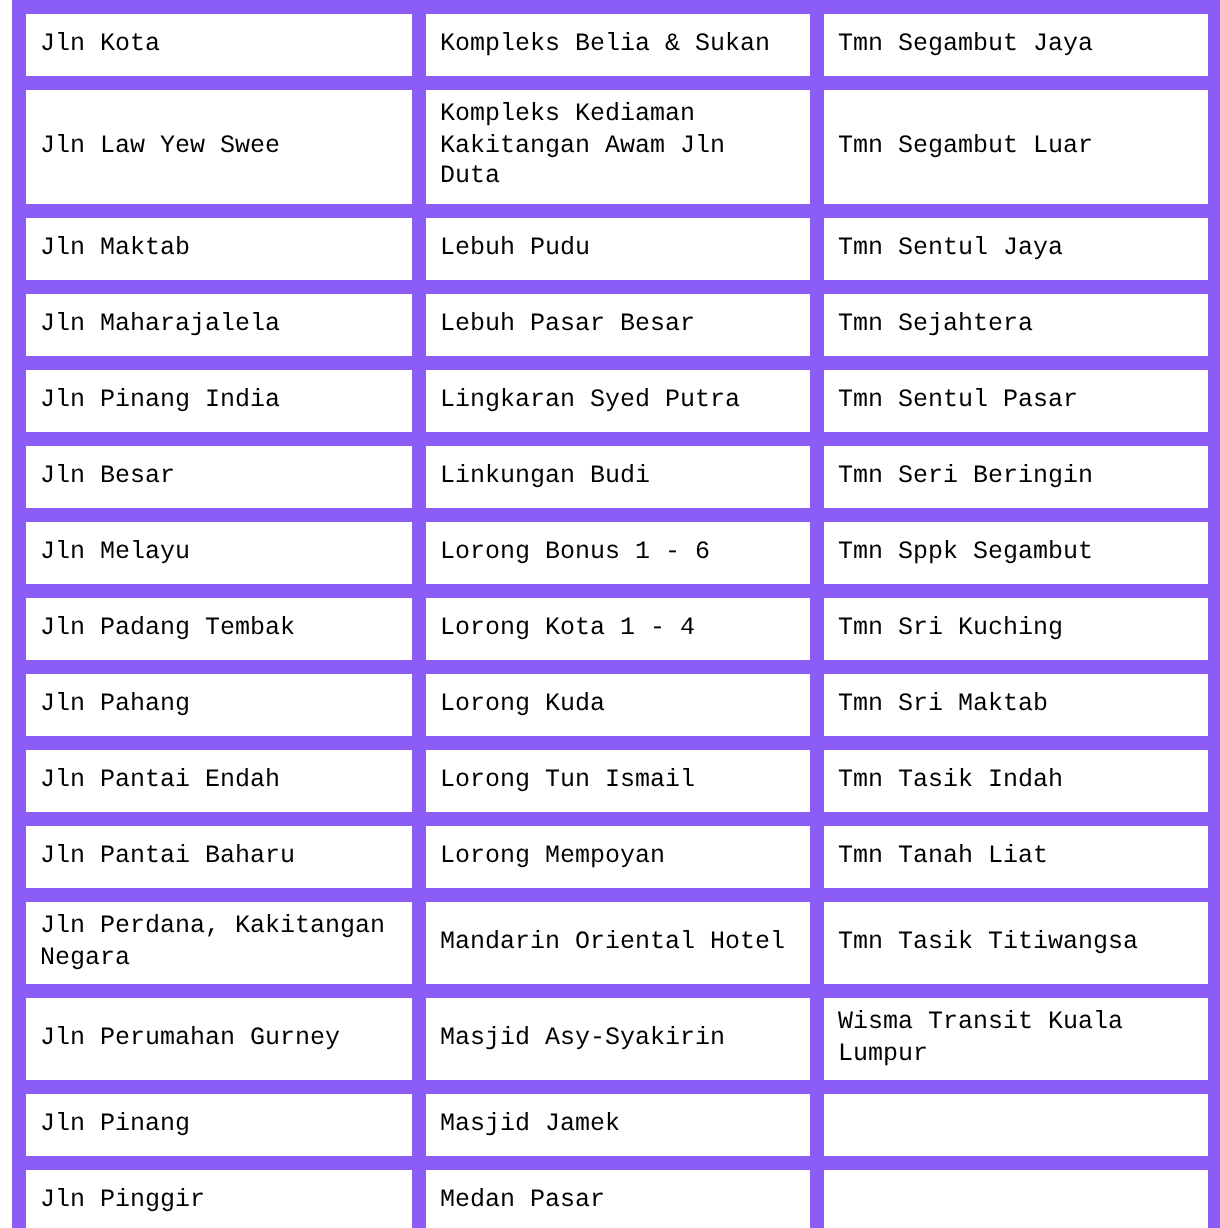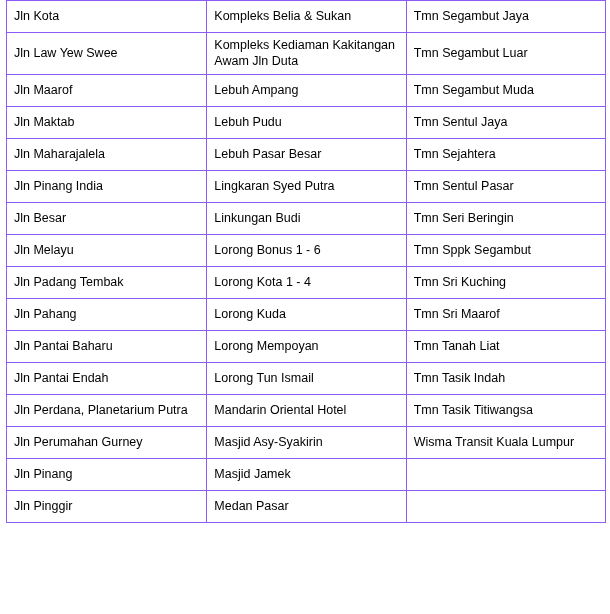--- a/index.html
+++ b/index.html
@@ -17,28 +17,29 @@
     padding: 0px 4px 0px 6px;
     box-sizing: border-box;
   }
   table.street-table {
     border-collapse: collapse;
     width: 600px;
     table-layout: fixed;
     border: 1px solid #000000;
   }
   table.street-table td {
-    border: 1px solid #8b5cf6;
+    border: 7px solid #8b5cf6;
     padding: 5px 6px 5px 7px;
     font-size: 12.5px;
     line-height: 1.25;
     vertical-align: middle;
     height: 21px;
     word-wrap: break-word;
     overflow-wrap: break-word;
+    font-family: Liberation Mono, monospace;
   }
   col.c1 { width: 200px; }
   col.c2 { width: 199px; }
   col.c3 { width: 199px; }
 </style>
 </head>
 <body>
 
 <div id="table-wrap">
   <table class="street-table">
@@ -50,25 +51,20 @@
     <tbody>
       <tr>
         <td>Jln Kota</td>
         <td>Kompleks Belia &amp; Sukan</td>
         <td>Tmn Segambut Jaya</td>
       </tr>
       <tr>
         <td>Jln Law Yew Swee</td>
         <td>Kompleks Kediaman Kakitangan Awam Jln Duta</td>
         <td>Tmn Segambut Luar</td>
-      </tr>
-      <tr>
-        <td>Jln Maarof</td>
-        <td>Lebuh Ampang</td>
-        <td>Tmn Segambut Muda</td>
       </tr>
       <tr>
         <td>Jln Maktab</td>
         <td>Lebuh Pudu</td>
         <td>Tmn Sentul Jaya</td>
       </tr>
       <tr>
         <td>Jln Maharajalela</td>
         <td>Lebuh Pasar Besar</td>
         <td>Tmn Sejahtera</td>
@@ -89,34 +85,34 @@
         <td>Tmn Sppk Segambut</td>
       </tr>
       <tr>
         <td>Jln Padang Tembak</td>
         <td>Lorong Kota 1 - 4</td>
         <td>Tmn Sri Kuching</td>
       </tr>
       <tr>
         <td>Jln Pahang</td>
         <td>Lorong Kuda</td>
-        <td>Tmn Sri Maarof</td>
+        <td>Tmn Sri Maktab</td>
+      </tr>
+      <tr>
+        <td>Jln Pantai Endah</td>
+        <td>Lorong Tun Ismail</td>
+        <td>Tmn Tasik Indah</td>
       </tr>
       <tr>
         <td>Jln Pantai Baharu</td>
         <td>Lorong Mempoyan</td>
         <td>Tmn Tanah Liat</td>
       </tr>
       <tr>
-        <td>Jln Pantai Endah</td>
-        <td>Lorong Tun Ismail</td>
-        <td>Tmn Tasik Indah</td>
-      </tr>
-      <tr>
-        <td>Jln Perdana, Planetarium Putra</td>
+        <td>Jln Perdana, Kakitangan Negara</td>
         <td>Mandarin Oriental Hotel</td>
         <td>Tmn Tasik Titiwangsa</td>
       </tr>
       <tr>
         <td>Jln Perumahan Gurney</td>
         <td>Masjid Asy-Syakirin</td>
         <td>Wisma Transit Kuala Lumpur</td>
       </tr>
       <tr>
         <td>Jln Pinang</td>

